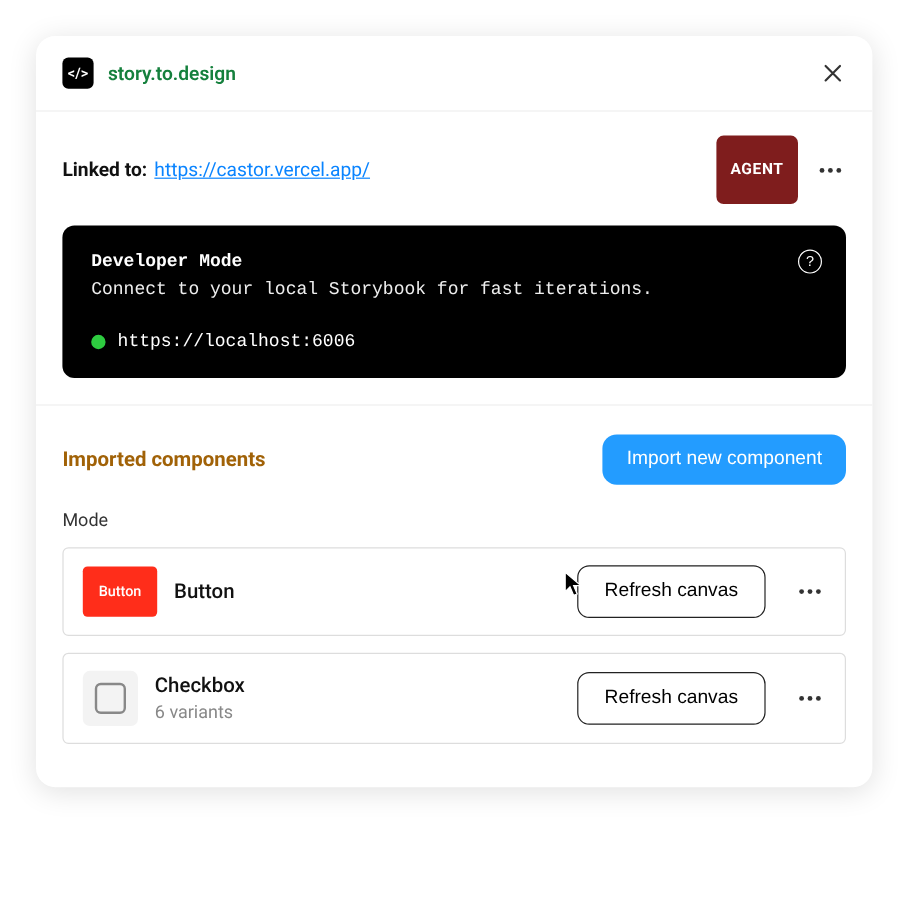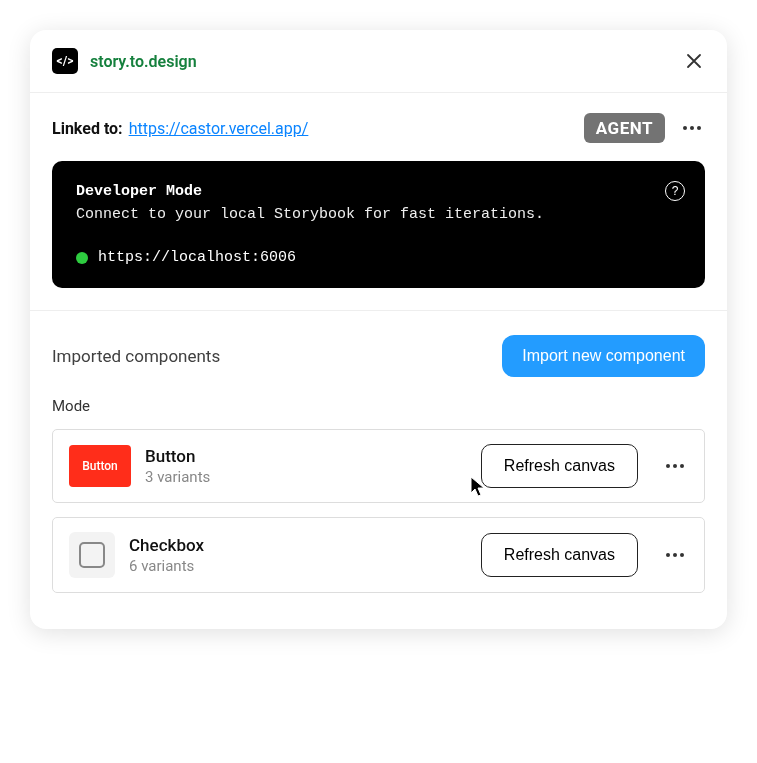--- a/index.html
+++ b/index.html
@@ -60,25 +60,25 @@
       font-size: 16px;
       color: #111;
       margin-right: 6px;
     }
     .linked-url {
       color: #0a84ff;
       font-size: 16px;
       flex: 1;
     }
     .agent-badge {
-      background: #737373;
-      color: #fff;
-      font-size: 17px;
+      background: #7f1d1d;
+      color: #fff;
+      font-size: 13px;
       font-weight: 700;
-      padding: 5px 12px;
+      padding: 21px 12px;
       border-radius: 6px;
       letter-spacing: 0.5px;
       margin-right: 14px;
     }
     .more-dots {
       display: flex;
       gap: 3px;
       cursor: pointer;
       padding: 4px;
     }
@@ -136,23 +136,23 @@
     }
     .section-divider {
       border-top: 1px solid #eee;
     }
     .imported-header {
       display: flex;
       align-items: center;
       padding: 24px 22px 16px;
     }
     .imported-title {
-      font-weight: 400;
+      font-weight: 700;
       font-size: 17px;
-      color: #404040;
+      color: #a16207;
       flex: 1;
     }
     .import-btn {
       background: #239cff;
       color: #fff;
       border: none;
       font-size: 16px;
       font-weight: 500;
       padding: 12px 20px;
       border-radius: 12px;
@@ -274,21 +274,20 @@
     </div>
 
     <div class="framework-label">Mode</div>
 
     <div class="component-card">
       <div class="comp-preview button-prev">
         <span>Button</span>
       </div>
       <div class="comp-info">
         <div class="comp-name">Button</div>
-        <div class="comp-meta">3 variants</div>
       </div>
       <button class="refresh-btn">Refresh canvas</button>
       <div class="more-dots">
         <span></span>
           <span></span>
           <span></span>
       </div>
     </div>
 
     <div class="component-card">

